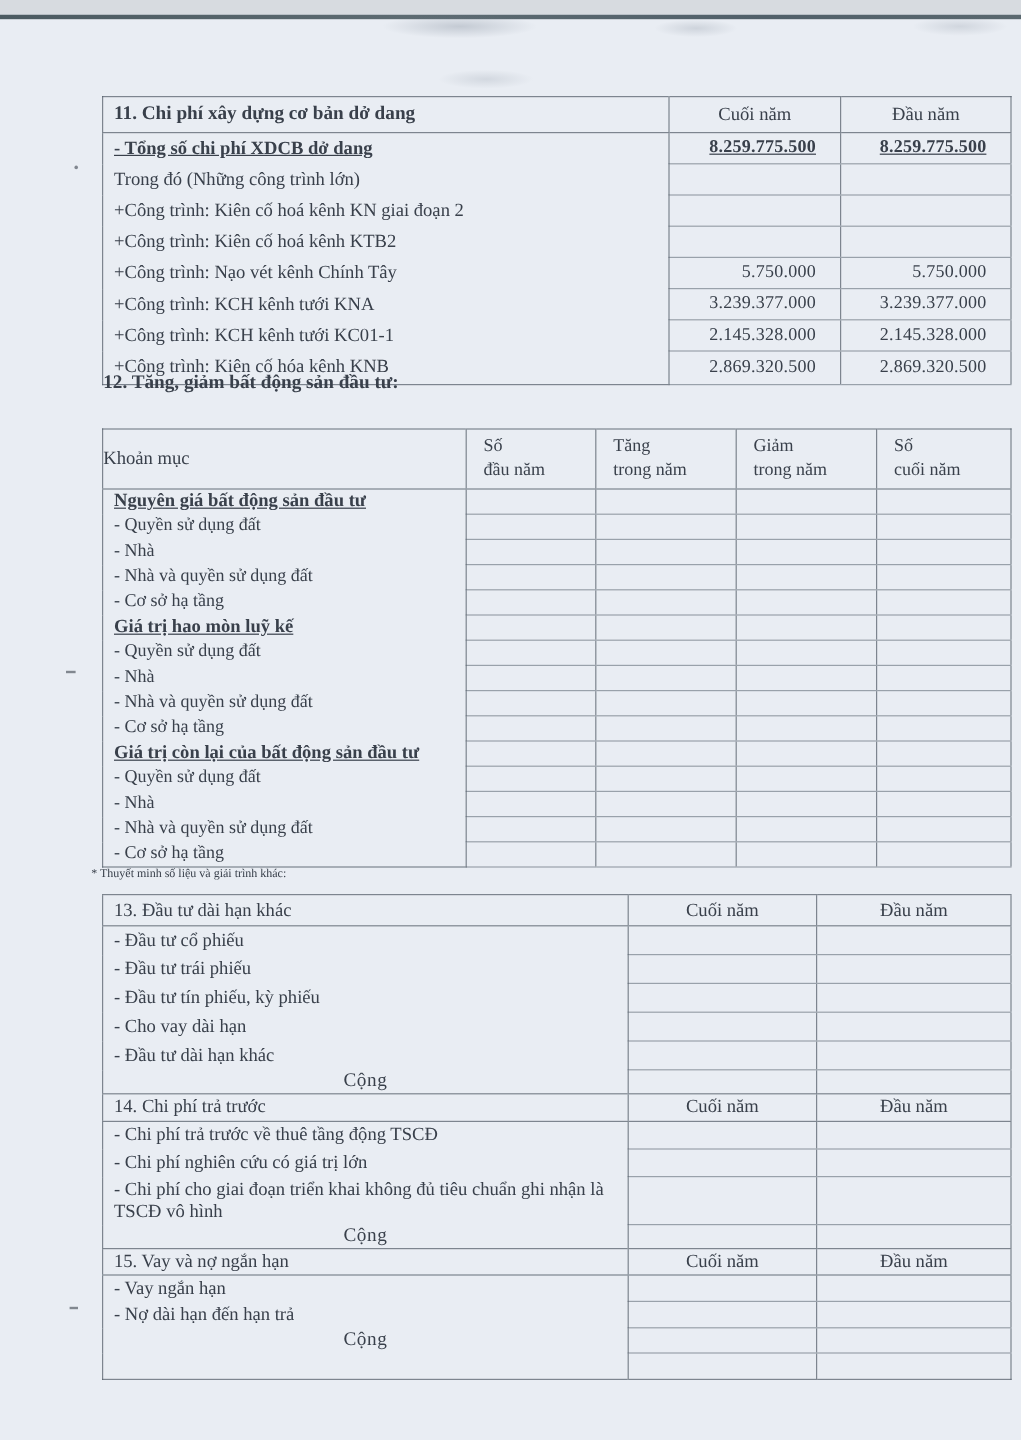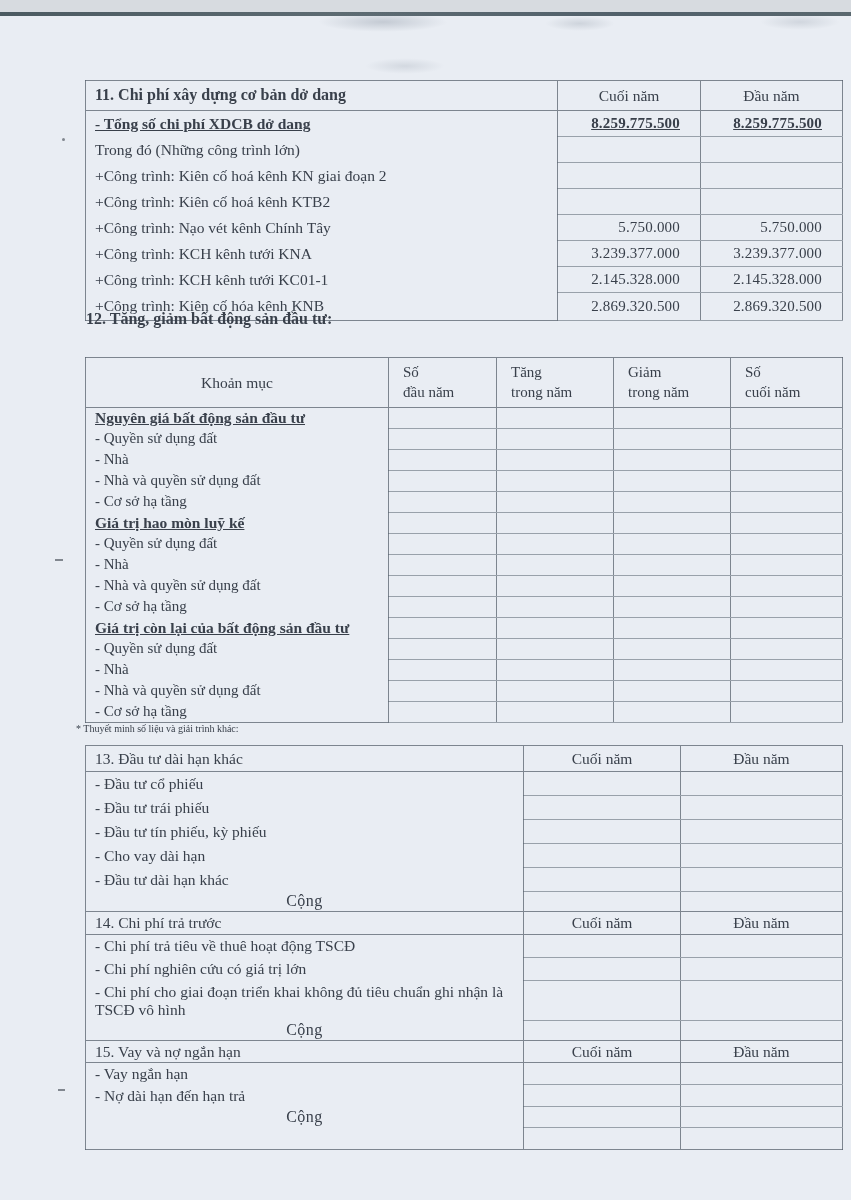--- a/index.html
+++ b/index.html
@@ -51,21 +51,21 @@
 
   
   .h12{position:absolute;left:86px;top:298px;font-weight:bold;font-size:16px;}
 
   
   .t12{left:85px;top:345px;width:757px;border:1.4px solid var(--line);}
   .t12 tr{height:21px;}
   .t12 tr.hdr{height:50px;}
   .t12 tr.hdr td{border-bottom:1px solid var(--line);}
   .t12 .val{border-left:1px solid var(--line);border-bottom:1px solid var(--line-soft);}
-  .t12 .khdr{text-align:center;font-size:15.5px;}
+  .t12 .khdr{text-align:left;font-size:15.5px;}
   .t12 .ch2{text-align:left;font-size:15px;line-height:1.3;padding-left:14px;}
   .t12 .ch2 span{display:block;}
   .t12 .lab{font-size:15px;}
   .t12 .lab.b{font-size:15.5px;}
 
   
   .note{position:absolute;left:76px;top:711px;font-size:10px;}
 
   
   .t13{left:85px;top:733px;width:757px;border:1.4px solid var(--line);}
@@ -330,21 +330,21 @@
           <td class="val"></td>
           <td class="val"></td>
         </tr>
 
     <tr class="sec r23">
       <td class="lab st">14. Chi phí trả trước</td>
       <td class="val ch">Cuối năm</td>
       <td class="val ch">Đầu năm</td>
     </tr>
     <tr class="r23">
-          <td class="lab">- Chi phí trả tiêu về thuê hoạt động TSCĐ</td>
+          <td class="lab">- Chi phí trả trước về thuê tầng động TSCĐ</td>
           <td class="val vb"></td>
           <td class="val vb"></td>
         </tr>
     <tr class="r23">
           <td class="lab">- Chi phí nghiên cứu có giá trị lớn</td>
           <td class="val vb"></td>
           <td class="val vb"></td>
         </tr>
     <tr class="r38">
           <td class="lab wrap2">- Chi phí cho giai đoạn triển khai không đủ tiêu chuẩn ghi nhận là TSCĐ vô hình</td>

